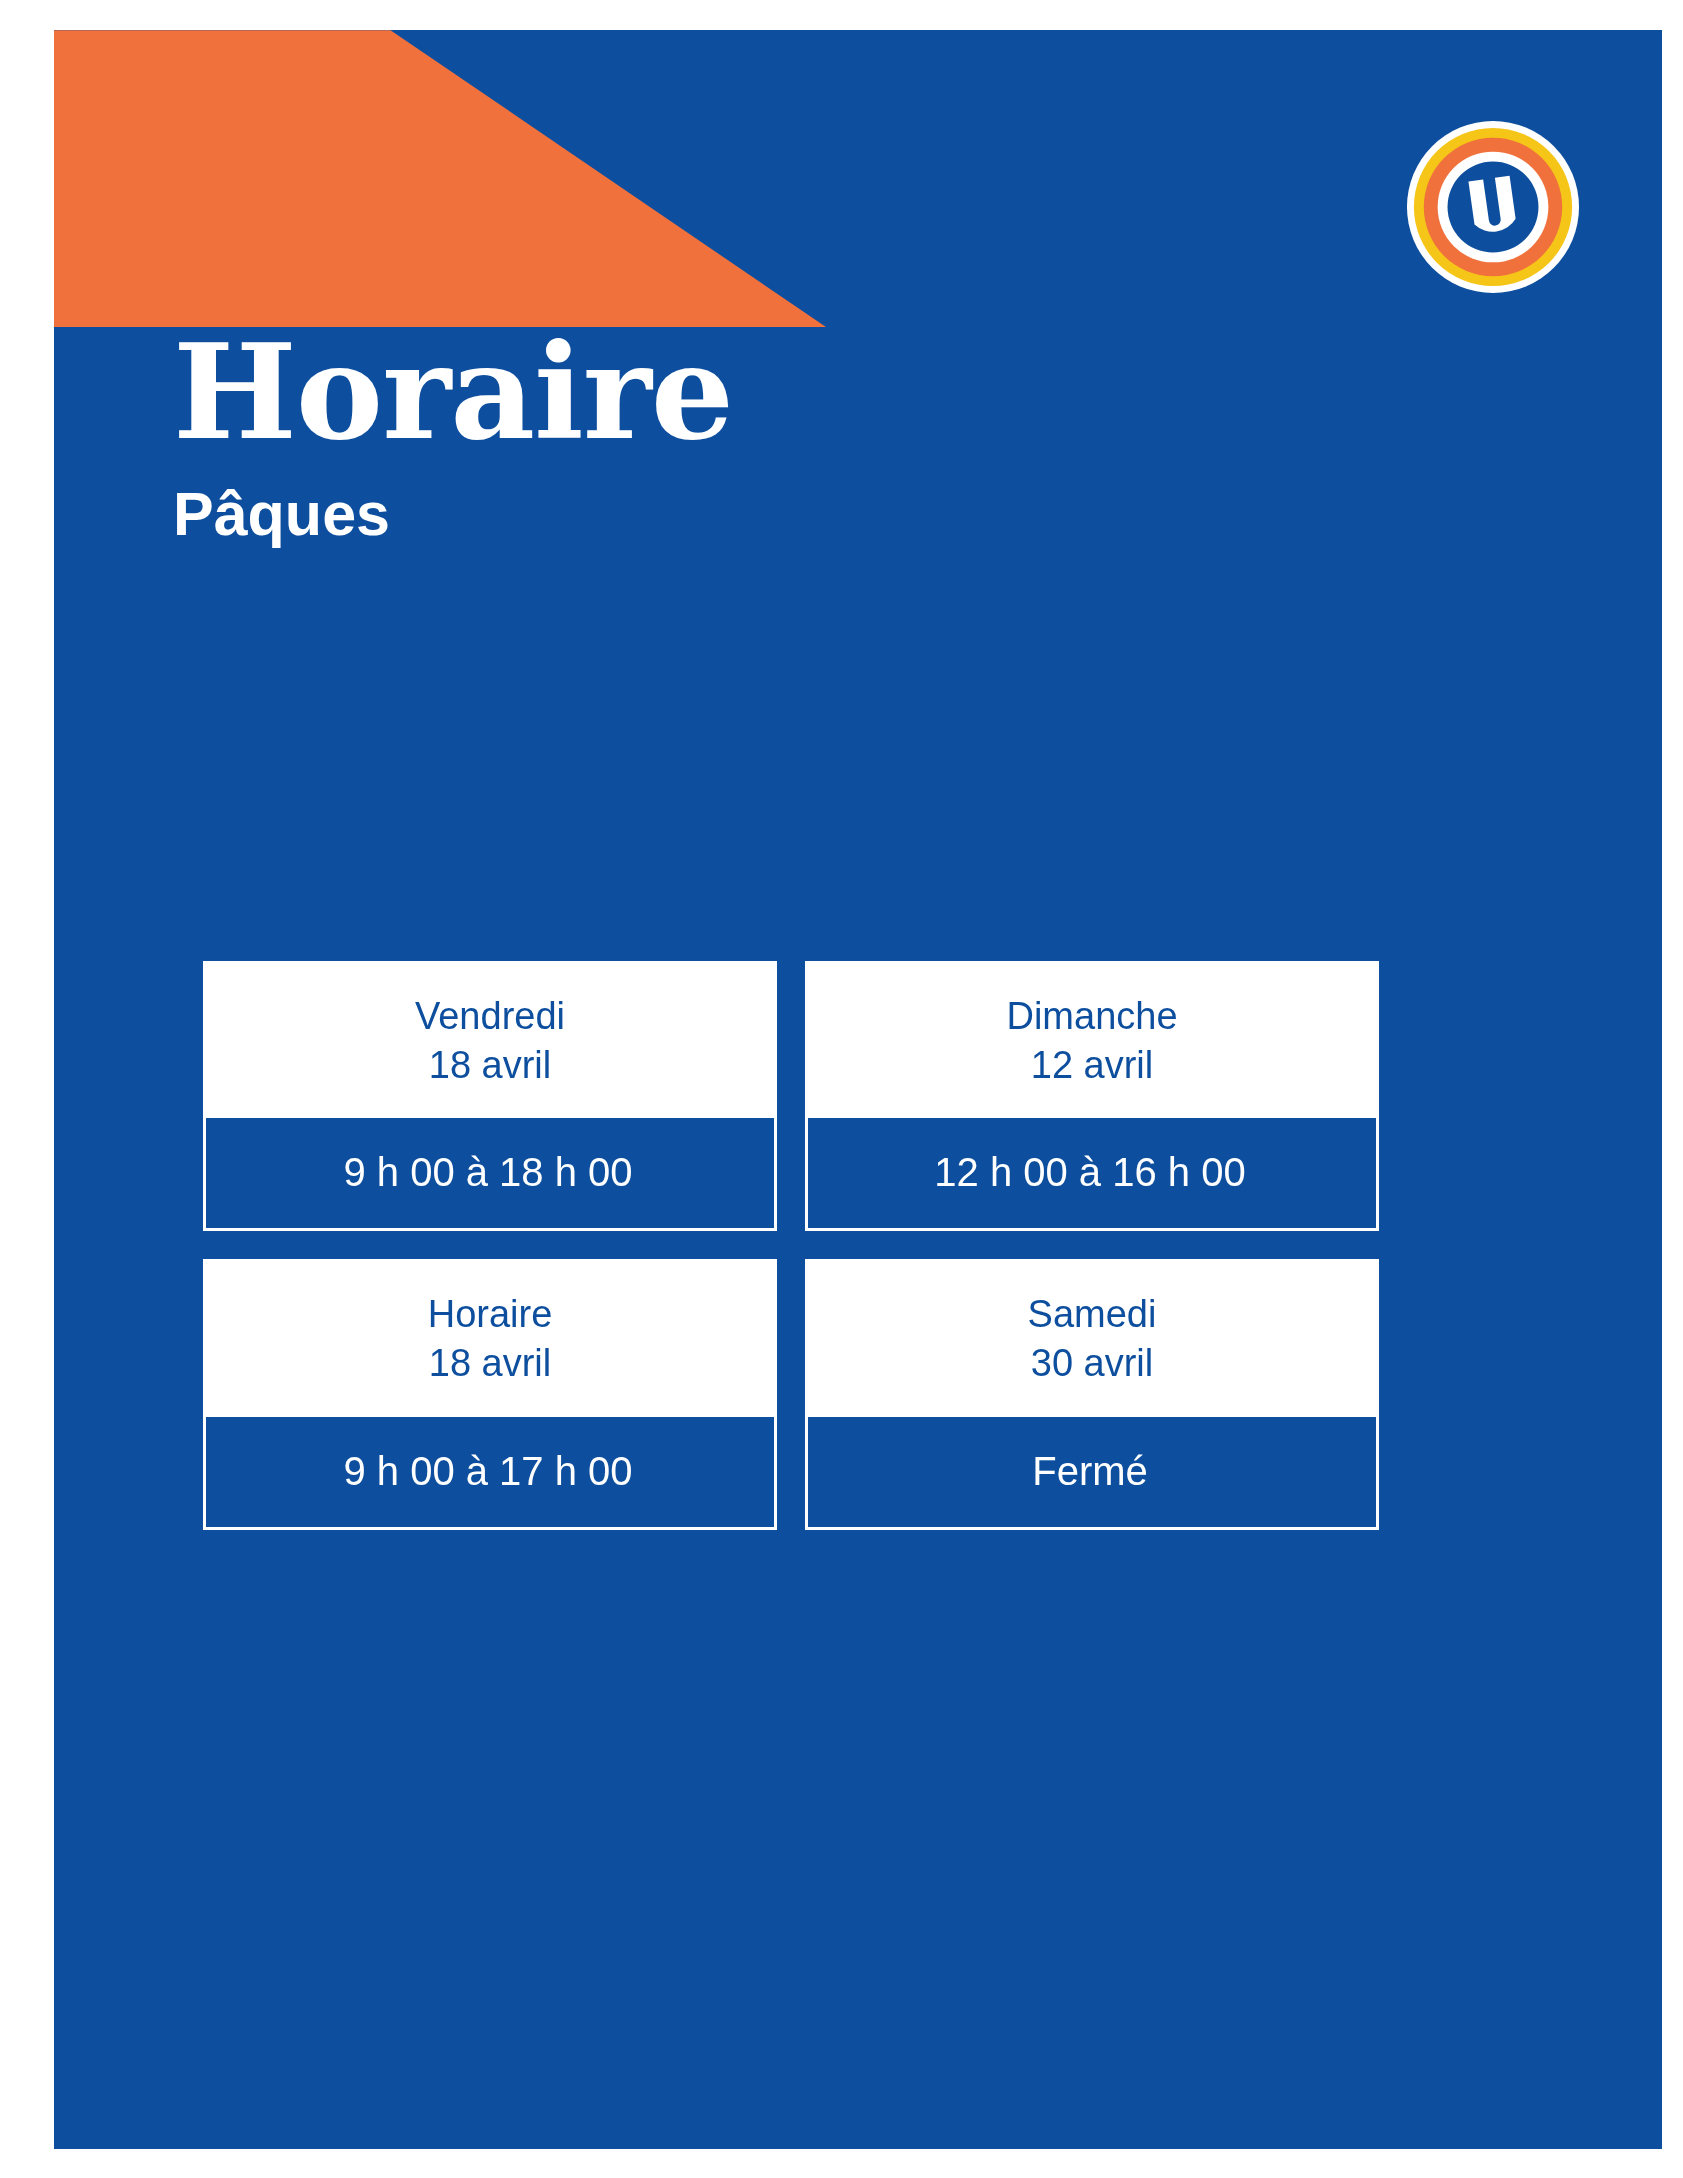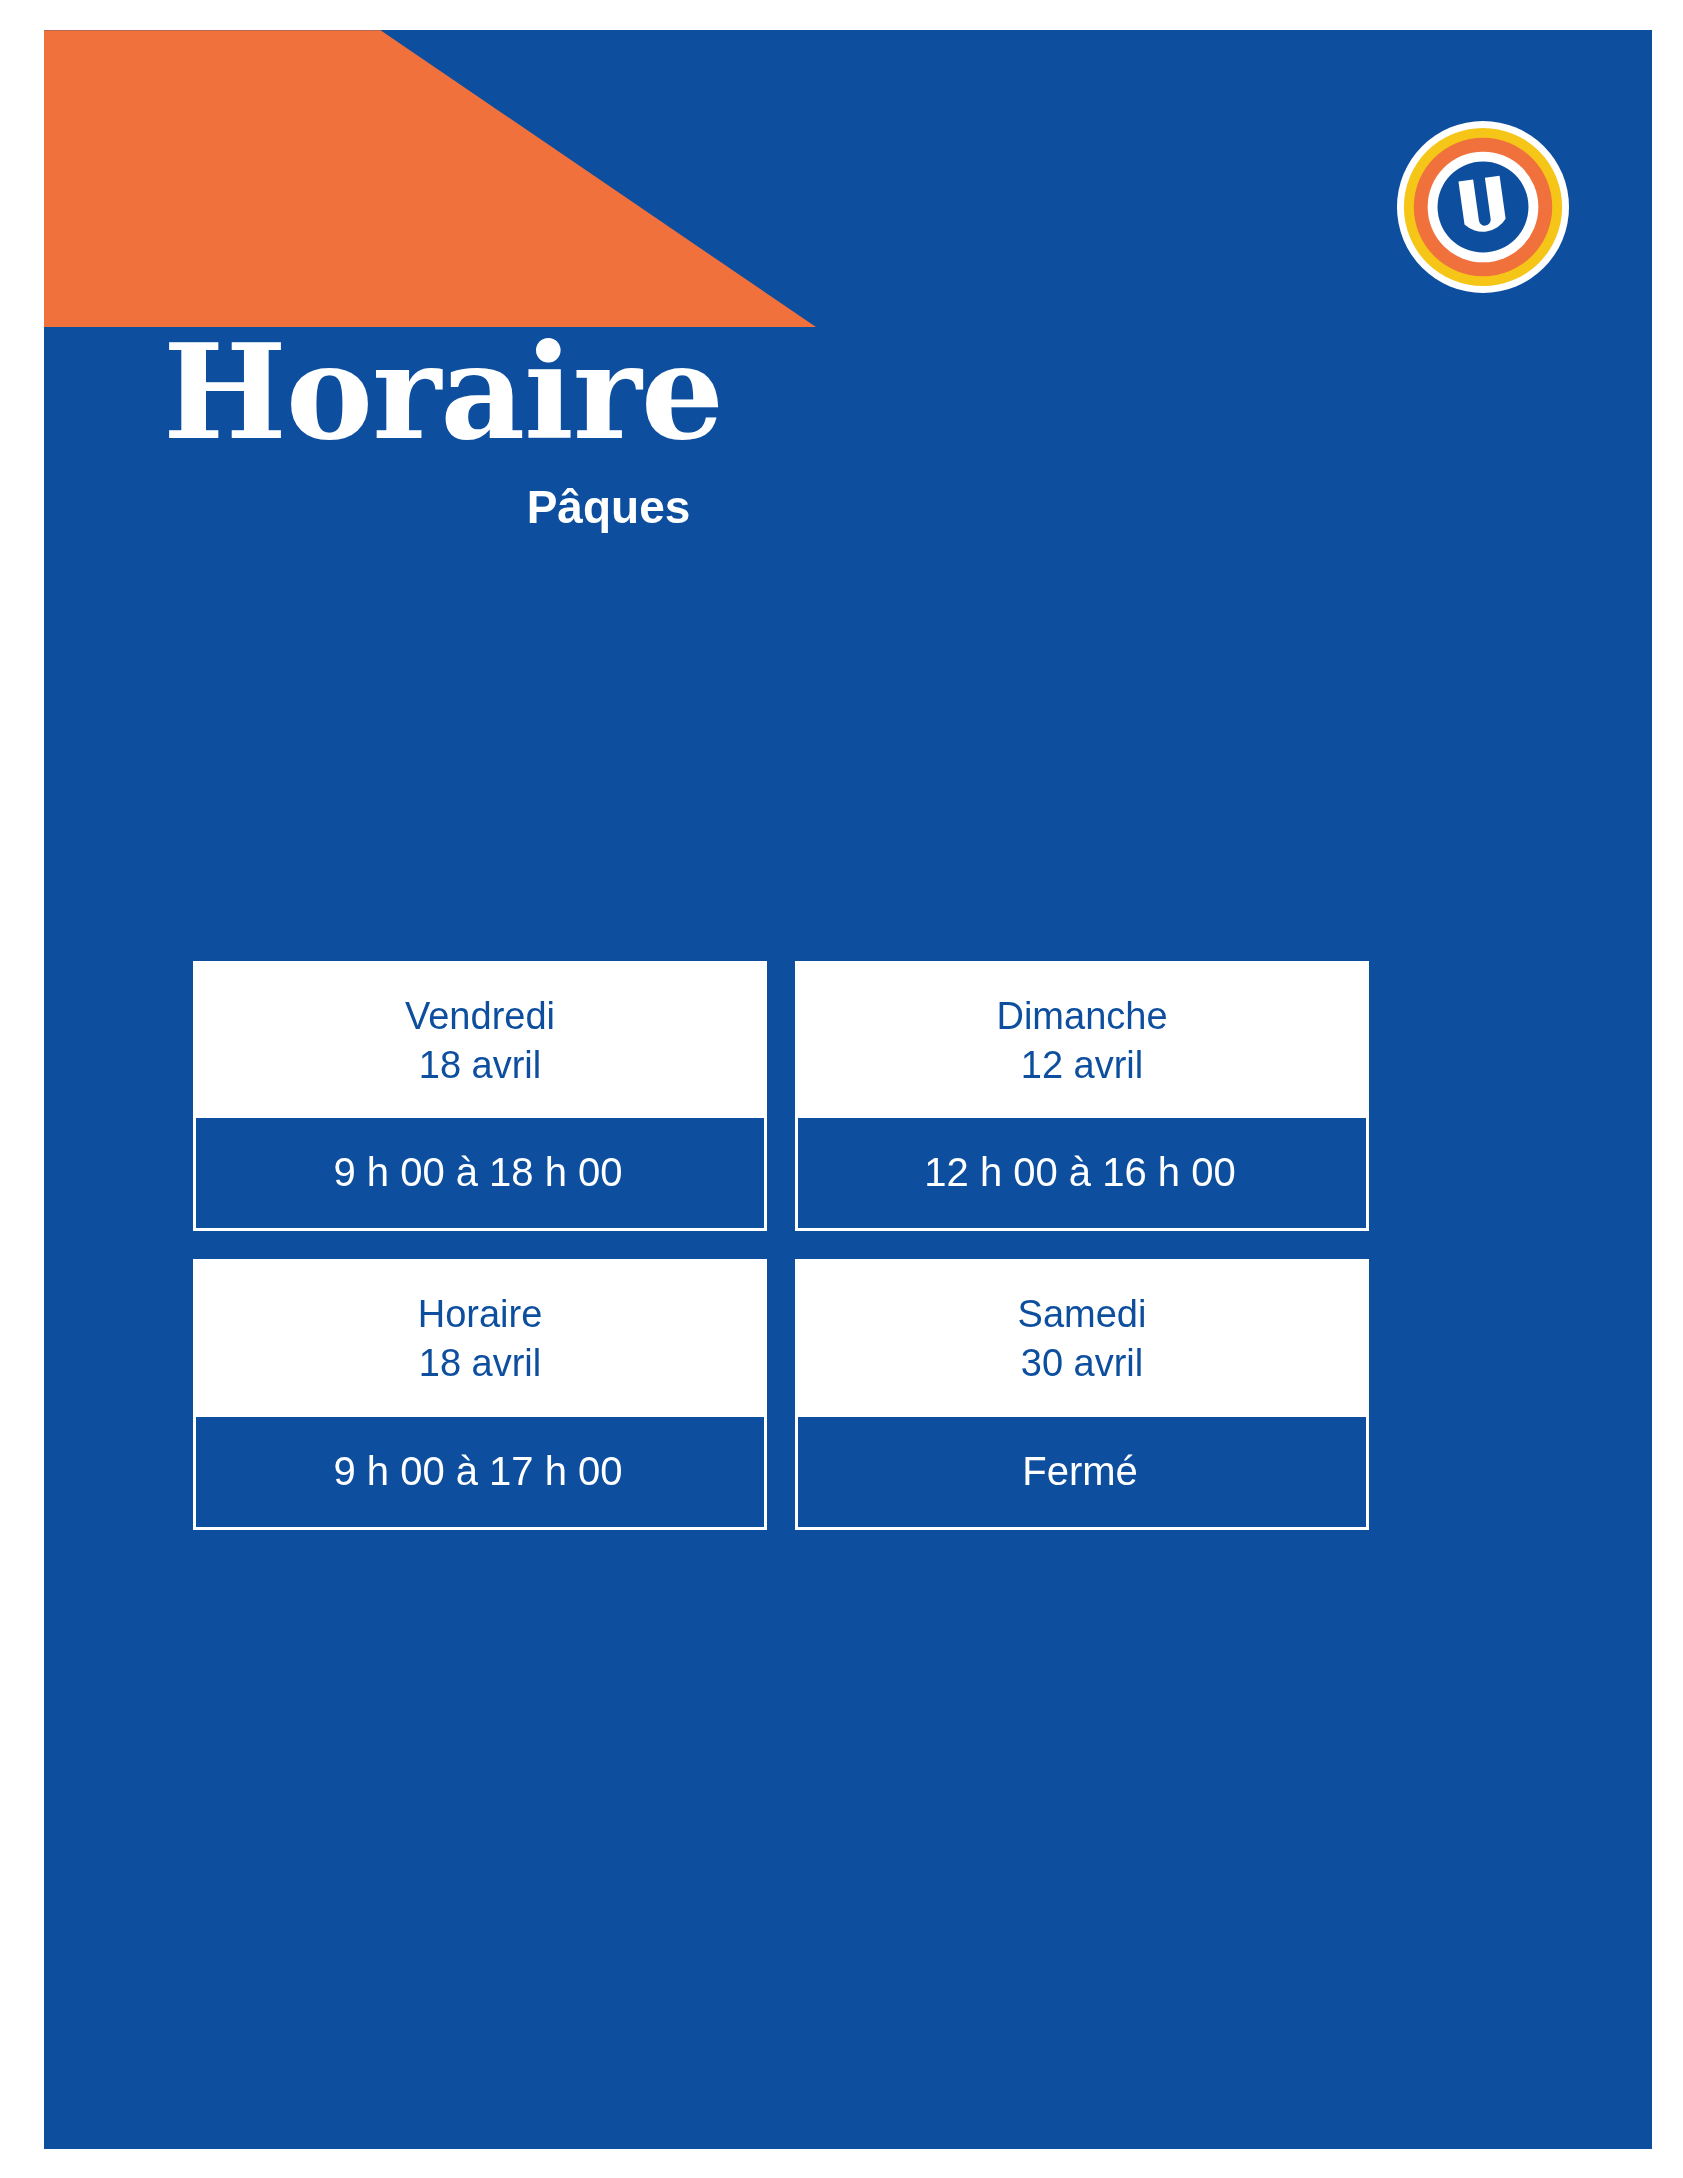--- a/index.html
+++ b/index.html
@@ -9,21 +9,21 @@
   }
   body {
     width: 1683px;
     height: 2178px;
     font-family: "Liberation Sans", sans-serif;
     overflow: hidden;
   }
 
   .poster {
     position: absolute;
-    left: 44px;
+    left: 54px;
     top: 30px;
     width: 1608px;
     height: 2119px;
     background: #0d4f9e;
     overflow: hidden;
   }
 
   
   .corner-shape {
     position: absolute;
@@ -59,25 +59,24 @@
     font-weight: 700;
     font-size: 131px;
     line-height: 1.0;
     color: #ffffff;
     letter-spacing: -1px;
     margin: 0;
   }
   .subtitle {
     font-family: "Liberation Sans", sans-serif;
     font-weight: 700;
-    font-size: 46px;
+    font-size: 61px;
     line-height: 1.0;
     color: #ffffff;
     margin: 26px 0 0 0;
-    text-align: center;
   }
 
   
   .cards {
     position: absolute;
     left: 149px;
     top: 931px;
     width: 1366px;
     display: grid;
     grid-template-columns: 574px 574px;

